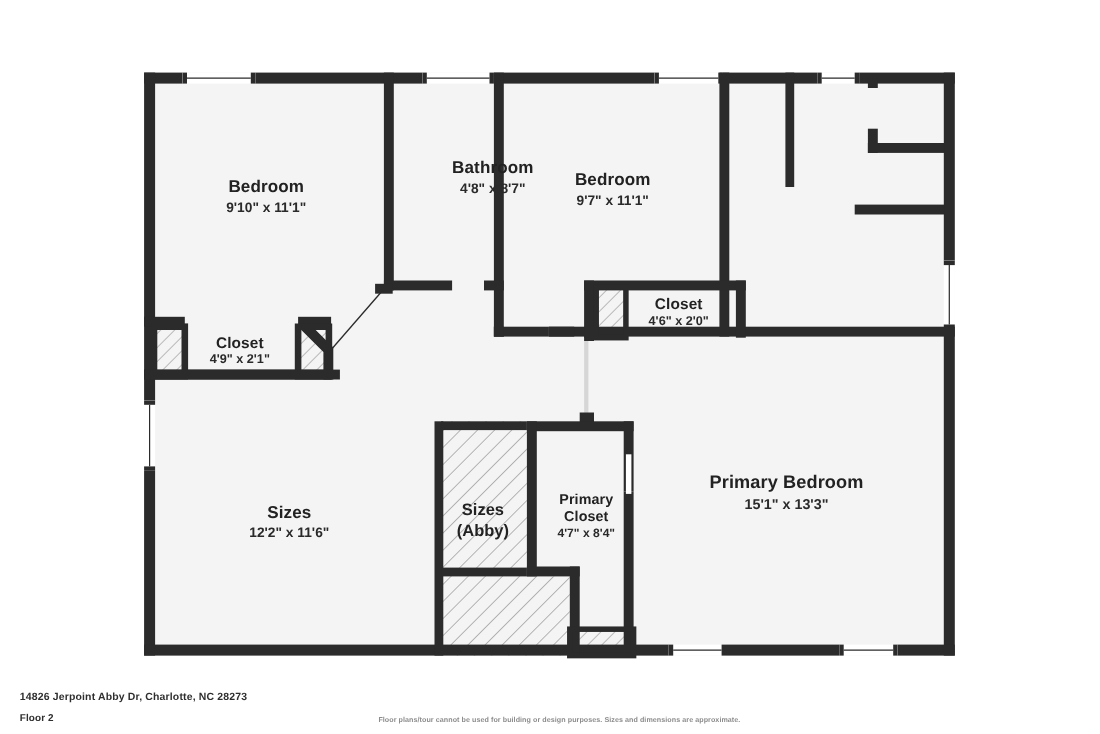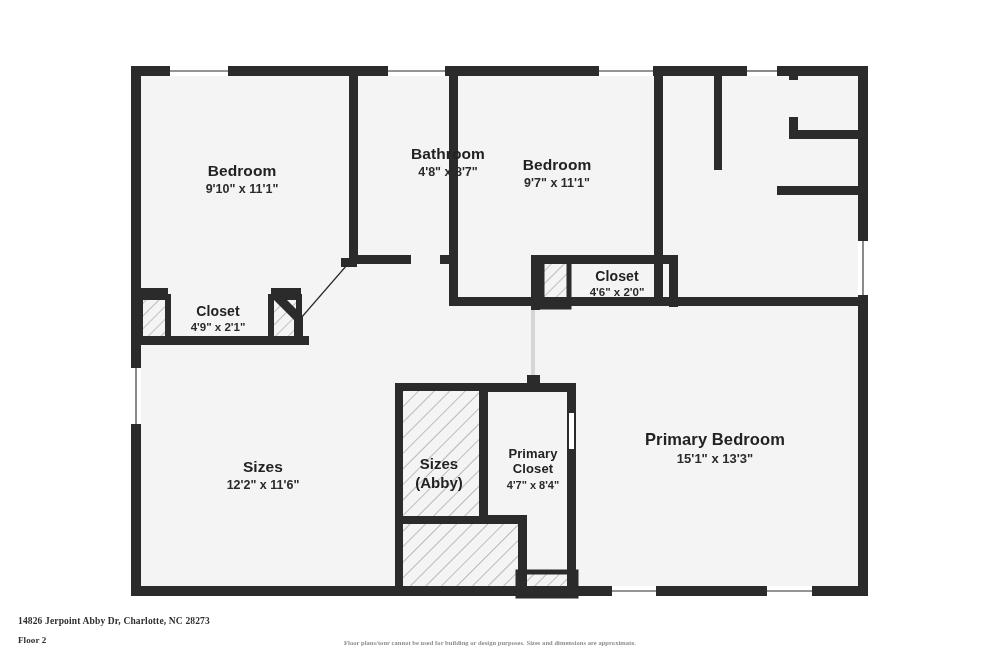--- a/index.html
+++ b/index.html
@@ -73,24 +73,23 @@
     font-size: 15px;
     font-weight: bold;
     color: #222222;
     display: block;
   }
 
   
   #footer {
     position: absolute;
     left: 0;
-    bottom: 12px;
+    bottom: 0;
     width: 1000px;
     height: 52px;
-    font-family: Liberation Serif, serif;
   }
   #address-line {
     position: absolute;
     left: 18px;
     top: 13px;
     font-size: 9.5px;
     font-weight: bold;
     color: #2e2e2e;
     letter-spacing: 0.15px;
   }

